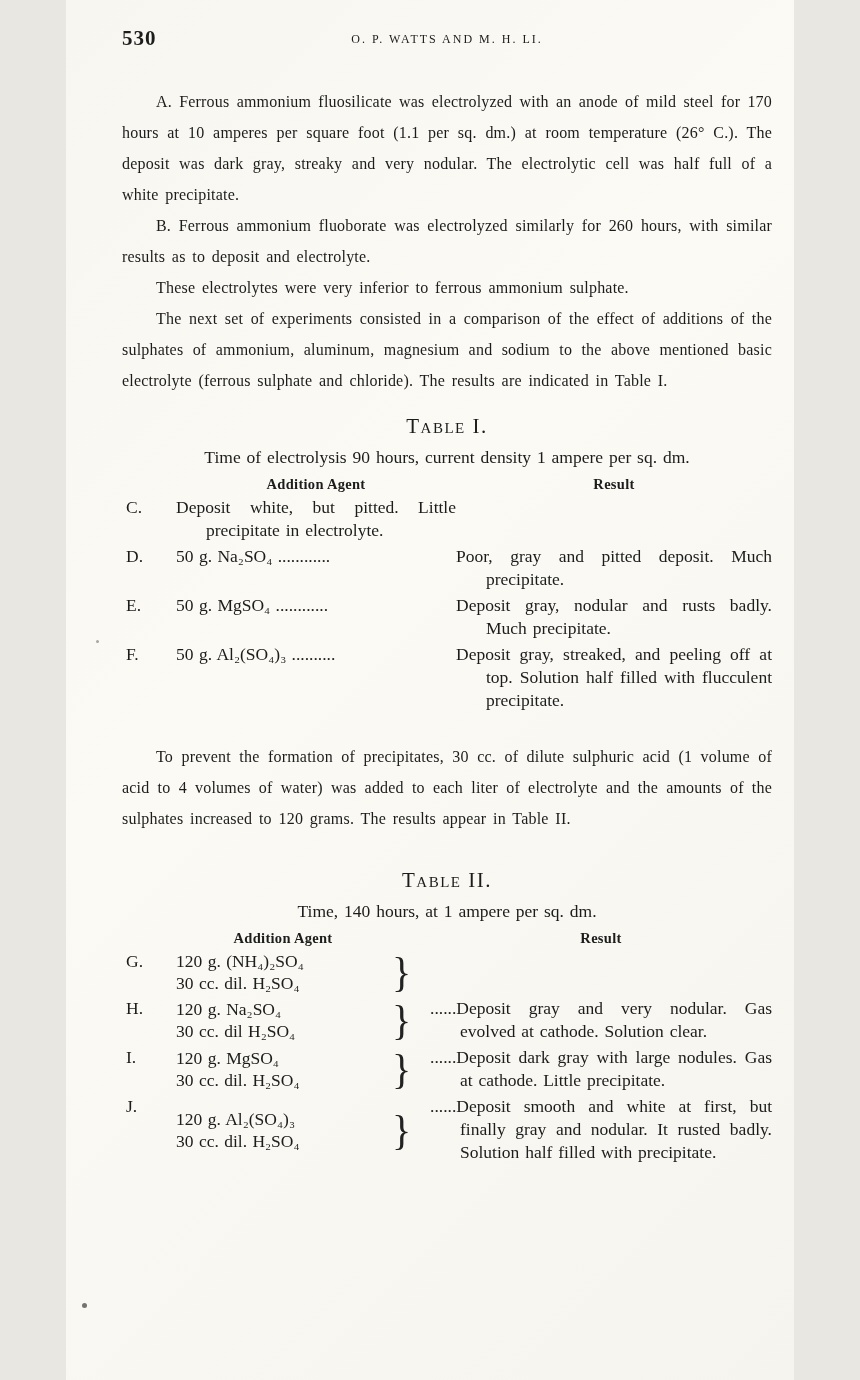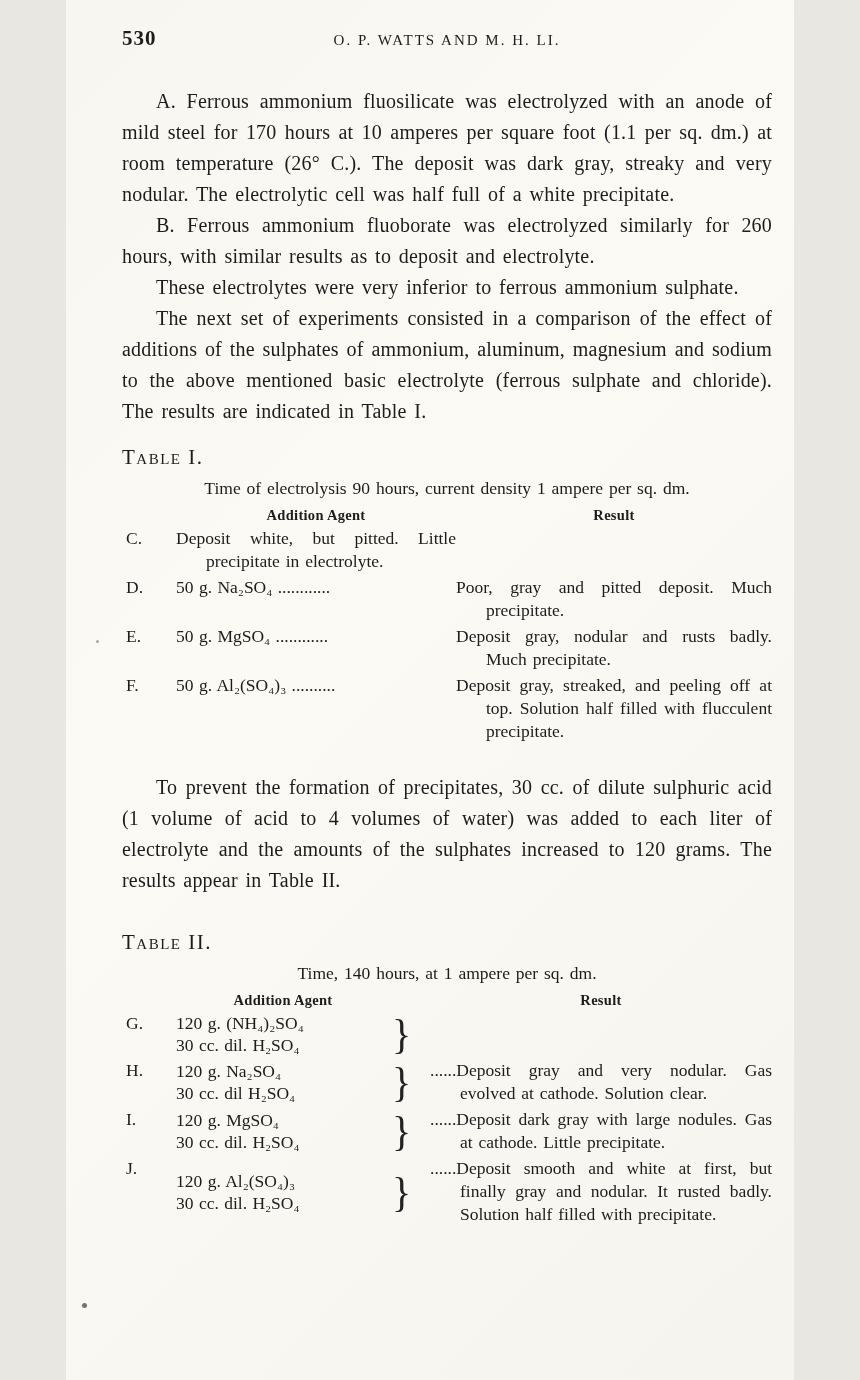--- a/index.html
+++ b/index.html
@@ -12,33 +12,33 @@
     color:#1c1c1c;
     font-family:"Liberation Serif","DejaVu Serif",serif;
     padding:26px 22px 18px 56px;
     overflow:hidden;
   }
   
   .header{position:relative;height:34px;margin-bottom:26px;}
   .page-num{font-size:21px;letter-spacing:1px;font-weight:bold;}
   .running-head{
     position:absolute;left:0;right:0;top:6px;
-    text-align:center;font-size:15px;letter-spacing:2px;
+    text-align:center;font-size:12px;letter-spacing:2px;
   }
   
   .body-para{
     margin:0;
-    font-size:20px;line-height:31px;
+    font-size:16px;line-height:31px;
     text-align:justify;
     text-indent:34px;
     word-spacing:2.5px;letter-spacing:.2px;
   }
   
   .table-title{
-    text-align:left;font-variant:small-caps;
+    text-align:center;font-variant:small-caps;
     font-size:21px;letter-spacing:1.5px;
     margin-top:18px;margin-bottom:8px;
   }
   .table-caption{
     text-align:center;font-size:17.5px;margin-bottom:8px;
     word-spacing:1.5px;
   }
   .tgrid1{display:grid;grid-template-columns:54px 280px 1fr;align-items:start;}
   .tgrid2{display:grid;grid-template-columns:54px 214px 40px 1fr;align-items:center;}
   .thead{margin-bottom:3px;}

